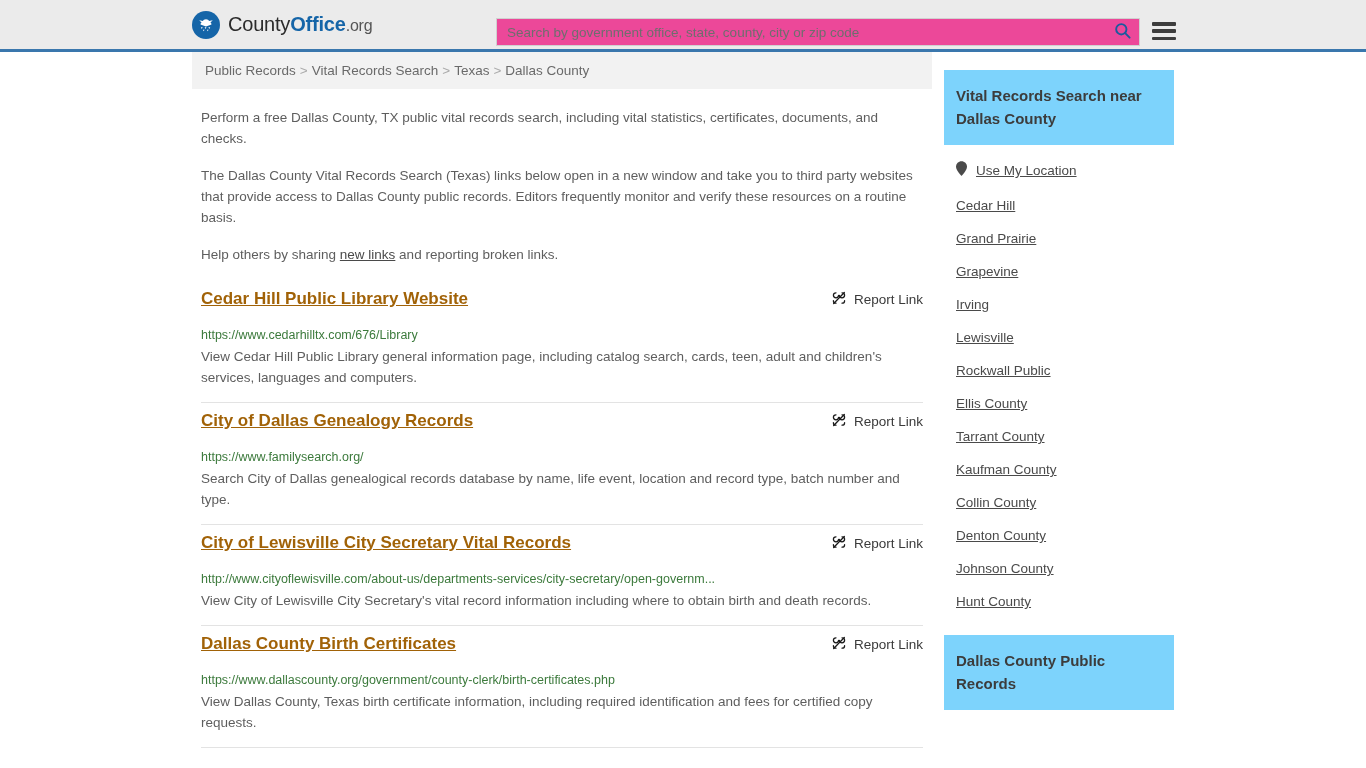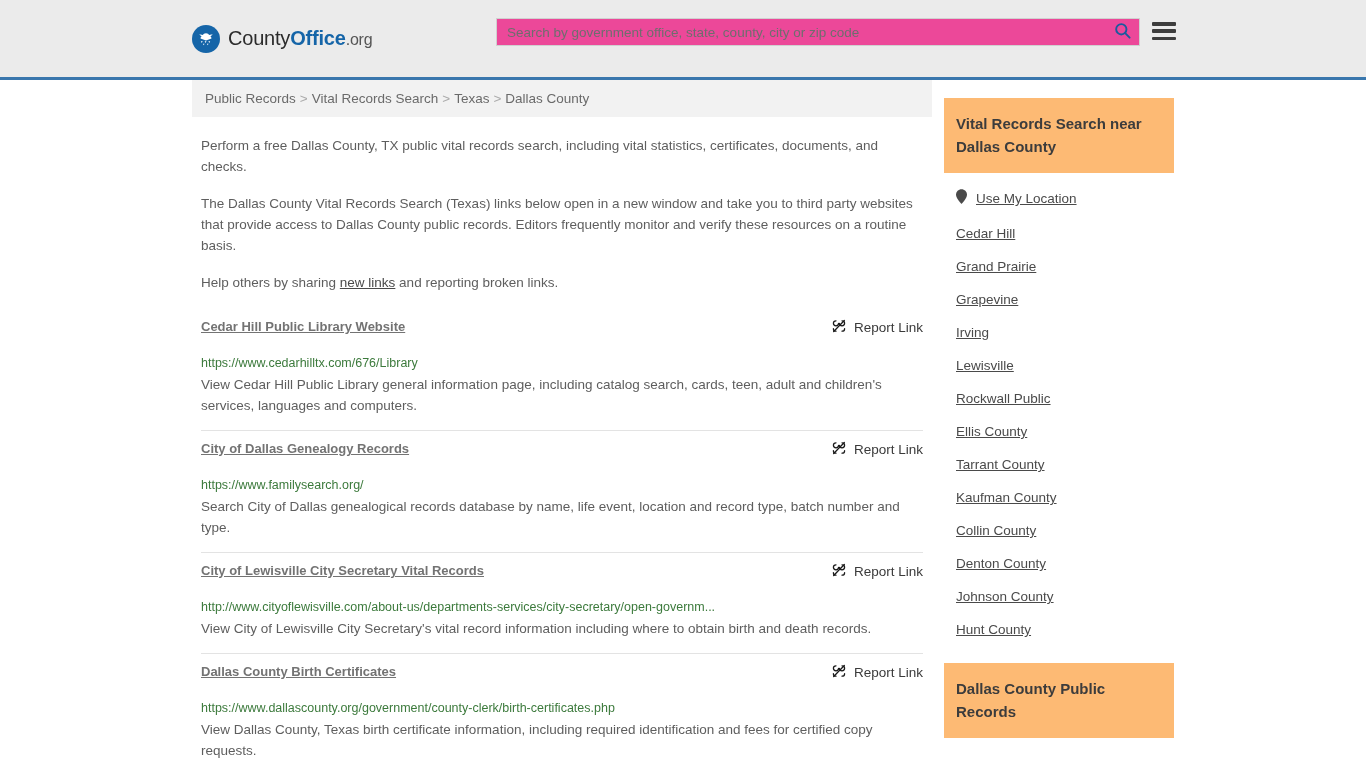--- a/index.html
+++ b/index.html
@@ -6,21 +6,21 @@
   html, body {
     margin: 0; padding: 0;
     width: 1366px; height: 768px;
     overflow: hidden;
     background: #ffffff;
     font-family: "Liberation Sans", sans-serif;
   }
 
   
   .site-header {
-    height: 80px;
+    height: 52px;
     background: #ebebeb;
     border-bottom: 3px solid #3a77ad;
     display: flex;
     align-items: center;
     position: relative;
   }
   .logo-wrap {
     display: flex;
     align-items: center;
     margin-left: 192px;
@@ -151,23 +151,23 @@
     padding: 8px 0 14px 0;
     position: relative;
   }
   .result:first-child { padding-top: 4px; }
   .result-head {
     display: flex;
     justify-content: space-between;
     align-items: flex-start;
   }
   .result-title {
-    font-size: 13px;
+    font-size: 17px;
     font-weight: bold;
-    color: #737373;
+    color: #a16207;
     text-decoration: underline;
     cursor: pointer;
     line-height: 20px;
   }
   .report-link {
     display: flex;
     align-items: center;
     gap: 7px;
     font-size: 13.5px;
     color: #3a3a3a;
@@ -185,21 +185,21 @@
   }
   .result-desc {
     font-size: 13.5px;
     color: #5e5e5e;
     line-height: 21px;
     margin-top: 3px;
   }
 
   
   .side-box-head {
-    background: #fdba74;
+    background: #7dd3fc;
     padding: 14px 12px 15px 12px;
     font-size: 15px;
     font-weight: bold;
     color: #3c3c3c;
     line-height: 23px;
   }
   .side-links { padding: 0 12px; }
   .side-link-row {
     padding: 10px 0 8px 0;
     display: flex;

